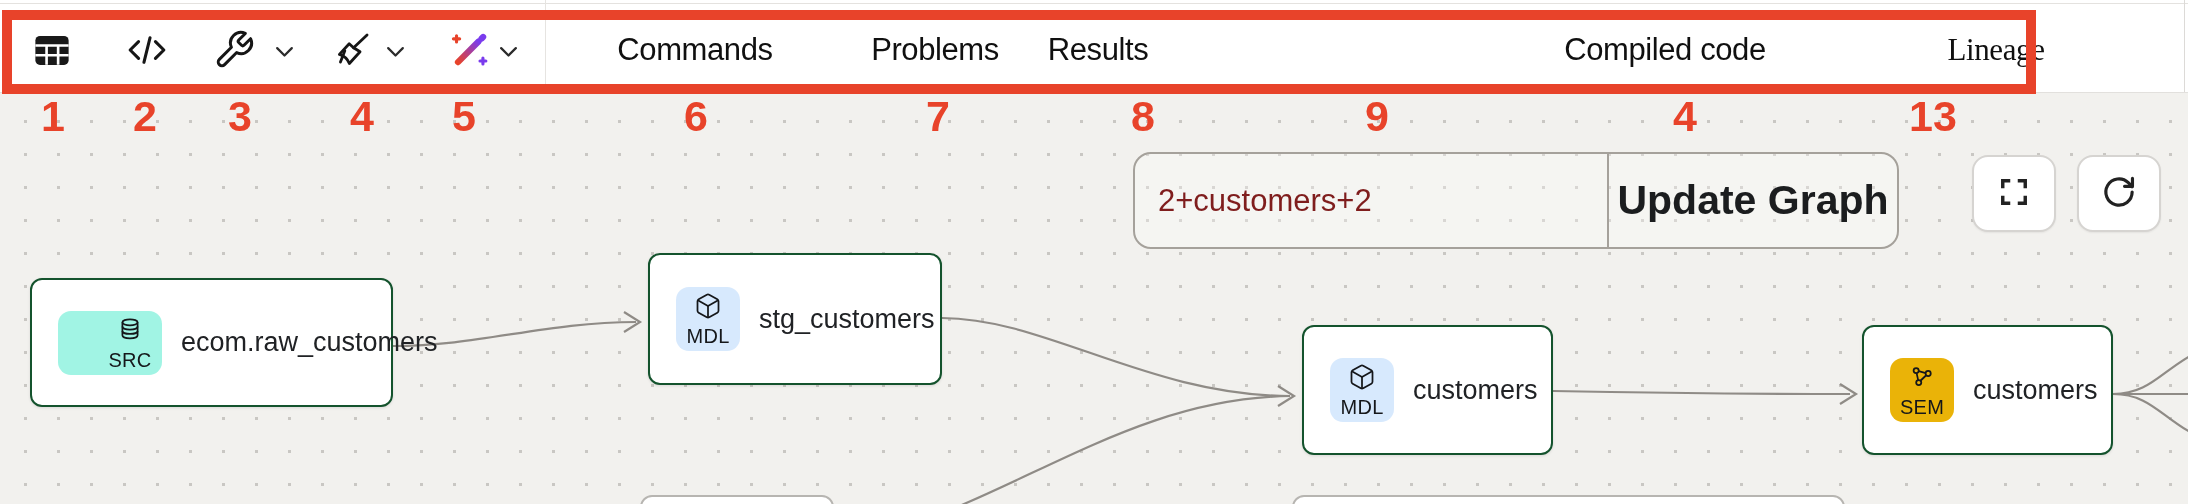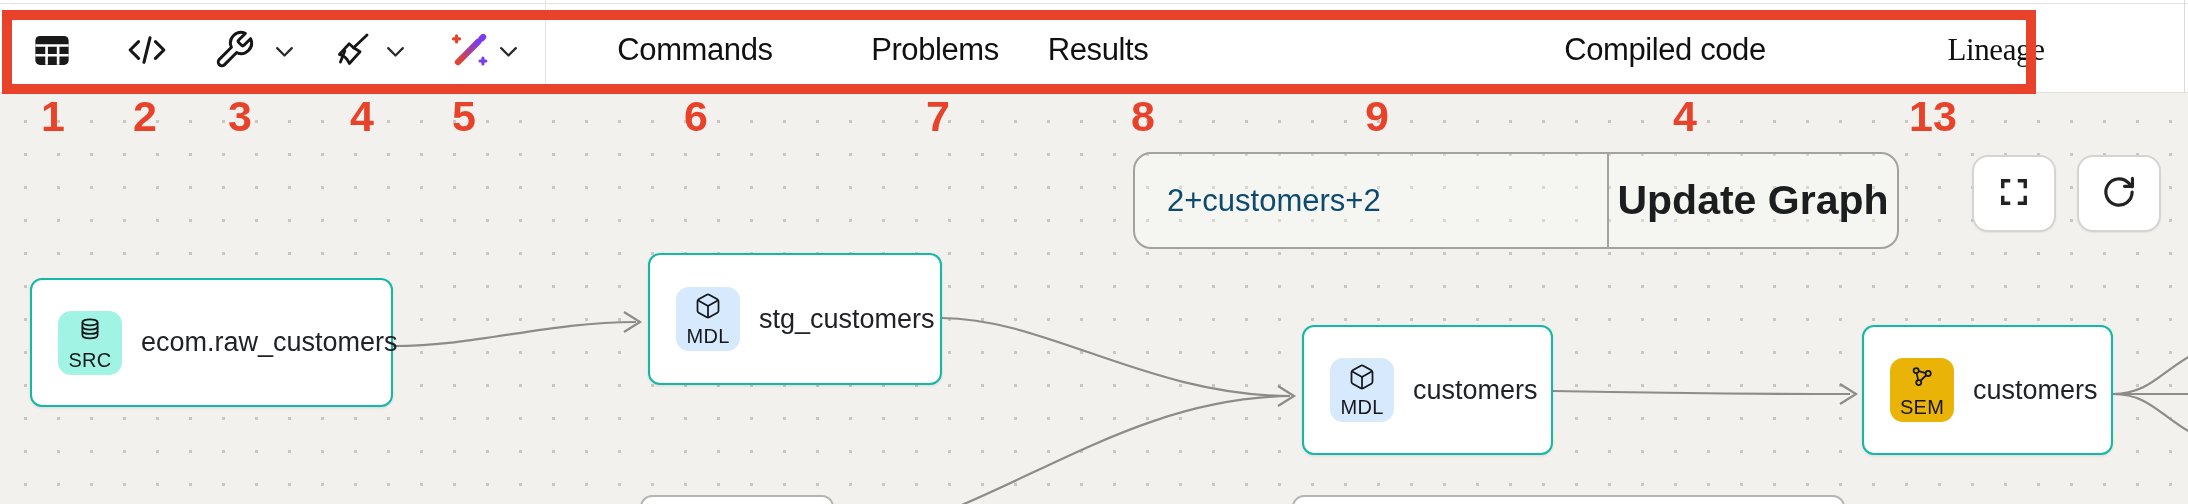--- a/index.html
+++ b/index.html
@@ -38,44 +38,44 @@
   }
   .edges{position:absolute;left:0;top:0;width:2188px;height:504px;z-index:2;pointer-events:none;}
   
   .search-box{
     position:absolute;left:1133px;top:152px;width:766px;height:97px;
     border:2px solid #a5a19b;border-radius:18px;box-sizing:border-box;
     display:flex;background:rgba(255,255,255,0.28);z-index:4;
   }
   .search-input{
     flex:1;border:none;background:transparent;outline:none;
-    font-family:inherit;font-size:31px;color:#0c4a6e;padding:0 10px 0 32px;min-width:0;
+    font-family:inherit;font-size:31px;color:#7f1d1d;padding:0 10px 0 23px;min-width:0;
   }
   .update-btn{
     width:288px;display:flex;align-items:center;justify-content:center;
     border-left:2px solid #a5a19b;font-size:41px;font-weight:700;color:#1b1d1f;
     cursor:pointer;white-space:nowrap;
   }
   .ctrl-btn{
     position:absolute;top:155px;width:84px;height:77px;background:#ffffff;
     border:2px solid #d6d4d1;border-radius:16px;box-sizing:border-box;
     display:flex;align-items:center;justify-content:center;cursor:pointer;
     box-shadow:0 1px 2px rgba(0,0,0,0.06);z-index:4;
   }
   
   .node{
-    position:absolute;background:#ffffff;border:2px solid #14b8a6;border-radius:12px;
+    position:absolute;background:#ffffff;border:2px solid #14532d;border-radius:12px;
     box-sizing:border-box;display:flex;align-items:center;
     box-shadow:0 1px 3px rgba(0,0,0,0.10);z-index:3;cursor:pointer;
   }
   .badge{
     width:64px;height:64px;border-radius:13px;margin-left:26px;flex:0 0 auto;
     display:flex;flex-direction:column;align-items:center;justify-content:center;
   }
-  .badge-src{background:#a1f4e4;}
+  .badge-src{background:#a1f4e4;padding-left:40px;}
   .badge-mdl{background:#d7e9fd;}
   .badge-sem{background:#eab308;}
   .badge-label{font-size:20px;font-weight:500;color:#15171a;line-height:1;margin-top:2px;letter-spacing:0.3px;}
   .node-label{margin-left:19px;font-size:27px;color:#202225;white-space:nowrap;}
   .node-partial{
     position:absolute;background:#ffffff;border:2px solid #b7b5b1;border-radius:12px;
     box-sizing:border-box;z-index:3;cursor:pointer;
   }
 </style>
 </head>

